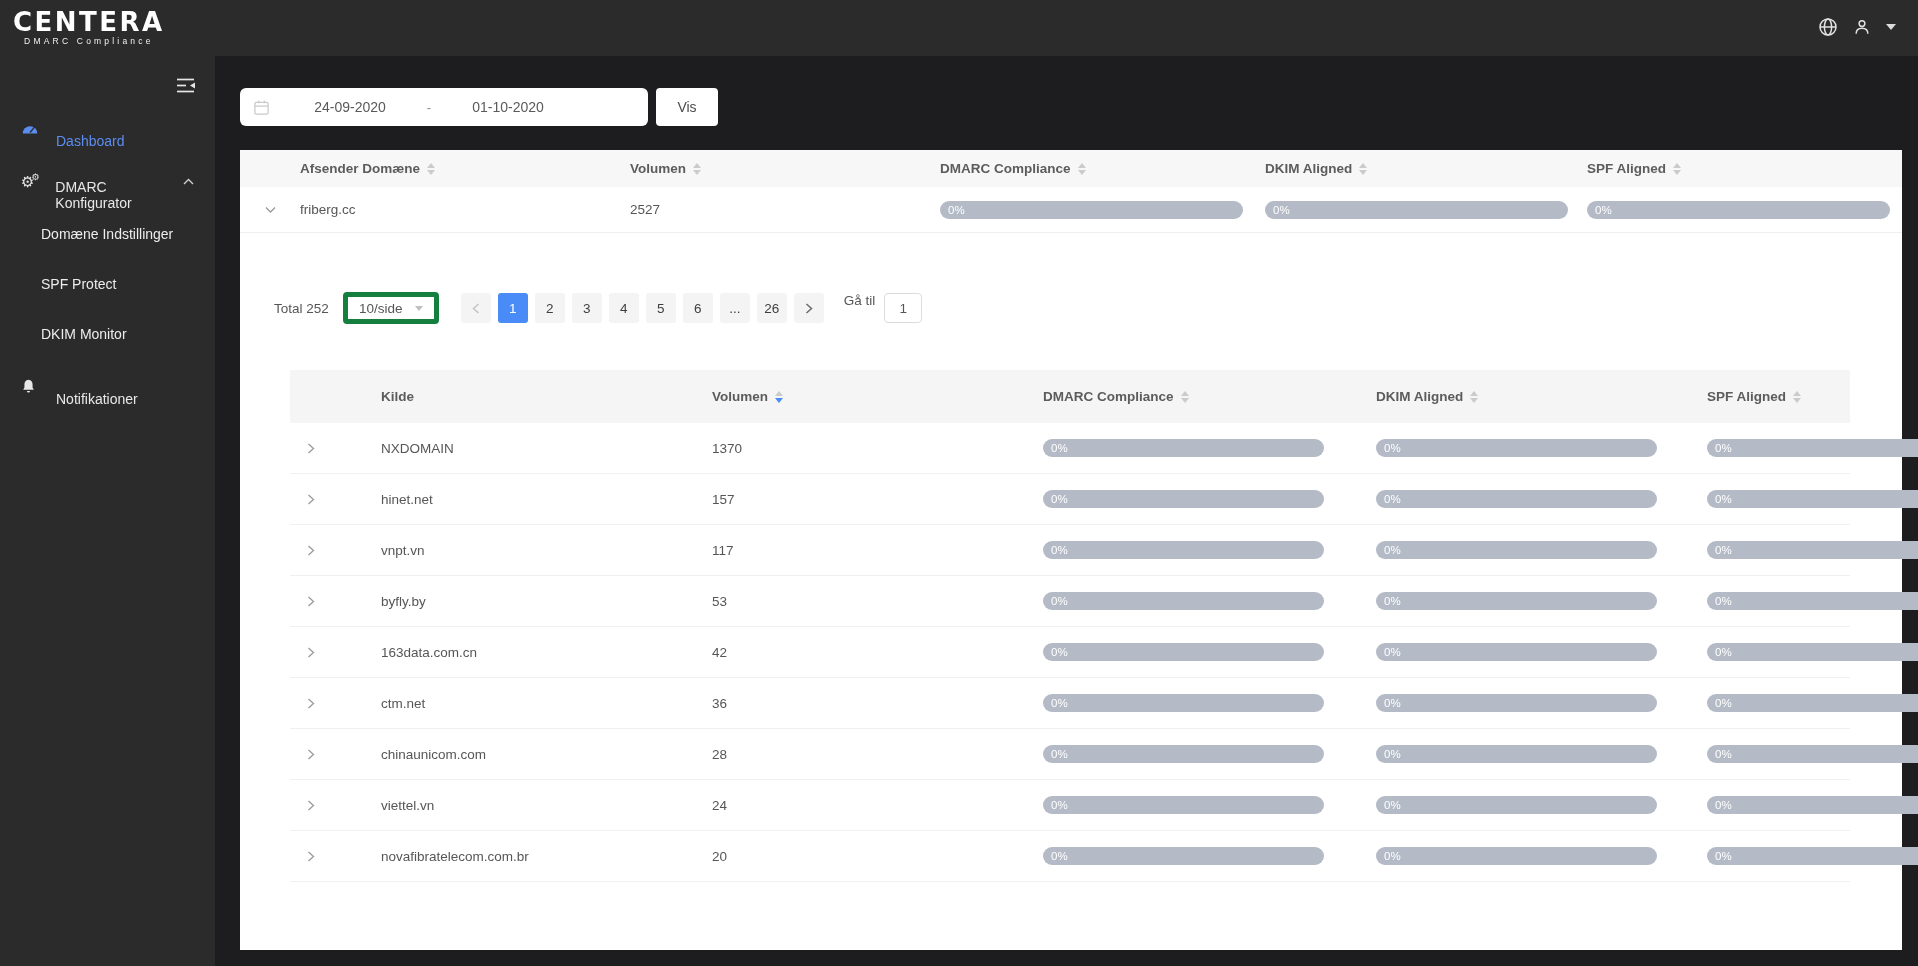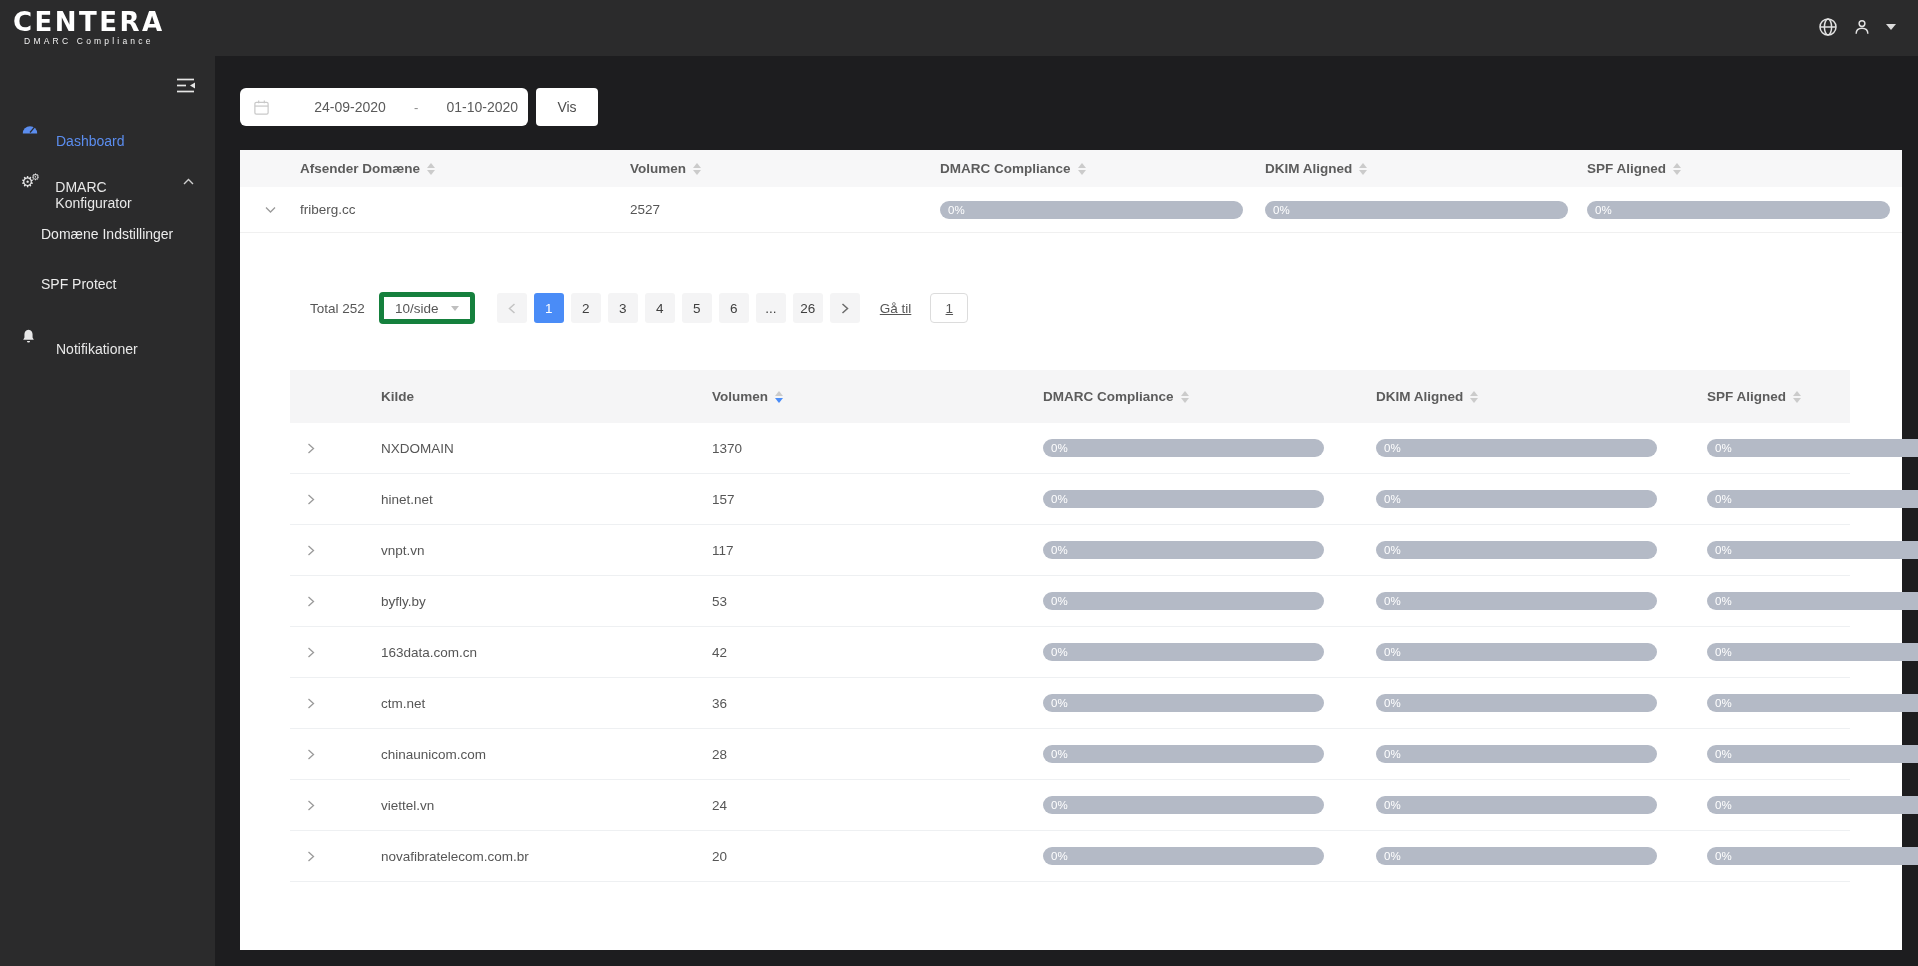--- a/index.html
+++ b/index.html
@@ -26,49 +26,49 @@
   .mi-label { margin-left:11px;margin-top:26px; }
   .menu-item.active { color:#5b8def; }
   .mi-chev { margin-left:auto; margin-right:21px; display:flex; }
   .submenu-item { height:50px; display:flex; align-items:center; padding-left:41px; font-size:14px; cursor:pointer; color:#ececec; }
   .gear-wrap { color:#e8e8e8; font-family:"DejaVu Sans", sans-serif; display:flex; align-items:flex-start; line-height:1; }
   .gear-big { font-size:15px; }
   .gear-small { font-size:9px; margin-left:-3px; margin-top:-2px; }
   
   .main { position:absolute; left:215px; top:56px; width:1703px; height:910px; background:#1d1d1f; }
   .datebar { position:absolute; left:25px; top:32px; display:flex; align-items:center; }
-  .date-box { width:288px; height:38px; background:#fff; border-radius:6px; display:flex; align-items:center; padding:0 13px; }
+  .date-box { width:408px; height:38px; background:#fff; border-radius:6px; display:flex; align-items:center; padding:0 13px; }
   .date-input { border:none; outline:none; width:128px; text-align:center; font-size:14px; color:#5a5a5a; background:transparent; font-family:"Liberation Sans", sans-serif; }
   .date-sep { color:#8a8a8a; font-size:13px; width:30px; text-align:center; }
   .vis-btn { margin-left:8px; width:62px; height:38px; background:#fff; border:none; border-radius:4px; font-size:14px; color:#4d4d4d; cursor:pointer; font-family:"Liberation Sans", sans-serif; }
   .panel { position:absolute; left:25px; top:94px; width:1662px; height:800px; background:#ffffff; }
   
   .t1-head, .t1-row { display:grid; grid-template-columns:60px 330px 310px 325px 322px 1fr; align-items:center; }
   .t1-head { height:37px; background:#f7f7f8; font-weight:bold; font-size:13.5px; color:#5c5c5c; }
   .t1-row { height:46px; border-bottom:1px solid #f0f0f0; font-size:13.5px; color:#565656; }
   
   .hcell { display:flex; align-items:center; }
   .sort { display:inline-flex; flex-direction:column; margin-left:7px; gap:2px; cursor:pointer; }
   .sort .s-up { width:0; height:0; border-left:4px solid transparent; border-right:4px solid transparent; border-bottom:5px solid #cbcbcb; }
   .sort .s-down { width:0; height:0; border-left:4px solid transparent; border-right:4px solid transparent; border-top:5px solid #cbcbcb; }
   .sort .s-down.active { border-top-color:#4a8cf7; }
   .chev-cell { display:flex; justify-content:center; }
   .bar { display:block; height:18px; border-radius:9px; background:#b4bac6; color:#ffffff; font-size:11.5px; line-height:18px; padding-left:8px; }
   .bar.w1 { width:303px; }
   .bar.w2 { width:281px; }
   
-  .pager { display:flex; align-items:center; margin:59px 0 0 70px; font-size:13.5px; color:#565656; }
+  .pager { display:flex; align-items:center; margin:59px 0 0 34px; font-size:13.5px; color:#565656; }
   .size-select { width:96px; height:32px; border:5px solid #15803d; border-radius:4px; display:flex; align-items:center; justify-content:center; gap:12px; margin-left:14px; cursor:pointer; color:#565656; }
   .sel-caret { width:0; height:0; border-left:4px solid transparent; border-right:4px solid transparent; border-top:5px solid #bfbfbf; }
   .page-group { display:flex; align-items:center; gap:7px; margin-left:22px; }
   .pg-btn { min-width:30px; height:30px; border:none; border-radius:3px; background:#f4f4f5; color:#3f3f3f; font-size:13.5px; display:flex; align-items:center; justify-content:center; cursor:pointer; font-family:"Liberation Sans", sans-serif; padding:0 6px; }
   .pg-btn.active { background:#4a8cf7; color:#fff; }
   .pg-btn.nav { color:#bbb; font-size:12px; }
   .pg-btn.nav.enabled { color:#666; }
-  .goto { display:flex; align-items:center; margin-left:20px; gap:19px;text-decoration:underline; }
+  .goto { display:flex; align-items:flex-start; margin-left:20px; gap:9px; }
   .goto-input { width:38px; height:30px; border:1px solid #dcdcdc; border-radius:4px; text-align:center; font-size:13.5px; color:#565656; outline:none; font-family:"Liberation Sans", sans-serif; }
   
   .t2 { margin:46px 0 0 50px; width:1560px; }
   .t2-head, .t2-row { display:grid; grid-template-columns:60px 300px 300px 302px 300px 1fr; align-items:center;gap:31px; }
   .t2-head { height:53px; background:#f5f5f6; font-weight:bold; font-size:13.5px; color:#5c5c5c; }
   .t2-row { height:51px; border-bottom:1px solid #eef0f2; font-size:13.5px; color:#565656; }
   .t2 .chev-cell { justify-content:flex-start; padding-left:17px; }
 </style>
 </head>
 <body>
@@ -131,20 +131,23 @@
         <svg width="11" height="8" viewBox="0 0 11 8" fill="none" stroke="#cfcfcf" stroke-width="1.4">
             <polyline points="1,6 5.5,1.5 10,6"></polyline>
           </svg>
       </span>
     </div>
     <div class="submenu-item">
       <span>Domæne Indstillinger</span>
     </div>
     <div class="submenu-item">
       <span>SPF Protect</span>
+    </div>
+    <div class="submenu-item">
+      <span>DKIM Monitor</span>
     </div>
     <div class="menu-item">
       <span class="mi-icon">
         <svg width="15" height="17" viewBox="0 0 24 26" fill="#e8e8e8">
           <path d="M12,2 C7.5,2 5.5,5.5 5.5,9.5 v5 L3.5,18 h17 L18.5,14.5 v-5 C18.5,5.5 16.5,2 12,2 z"></path>
           <path d="M9.5,20 a2.5,2.5 0 0 0 5,0 z"></path>
         </svg>
       </span>
       <span class="mi-label">Notifikationer</span>
     </div>

